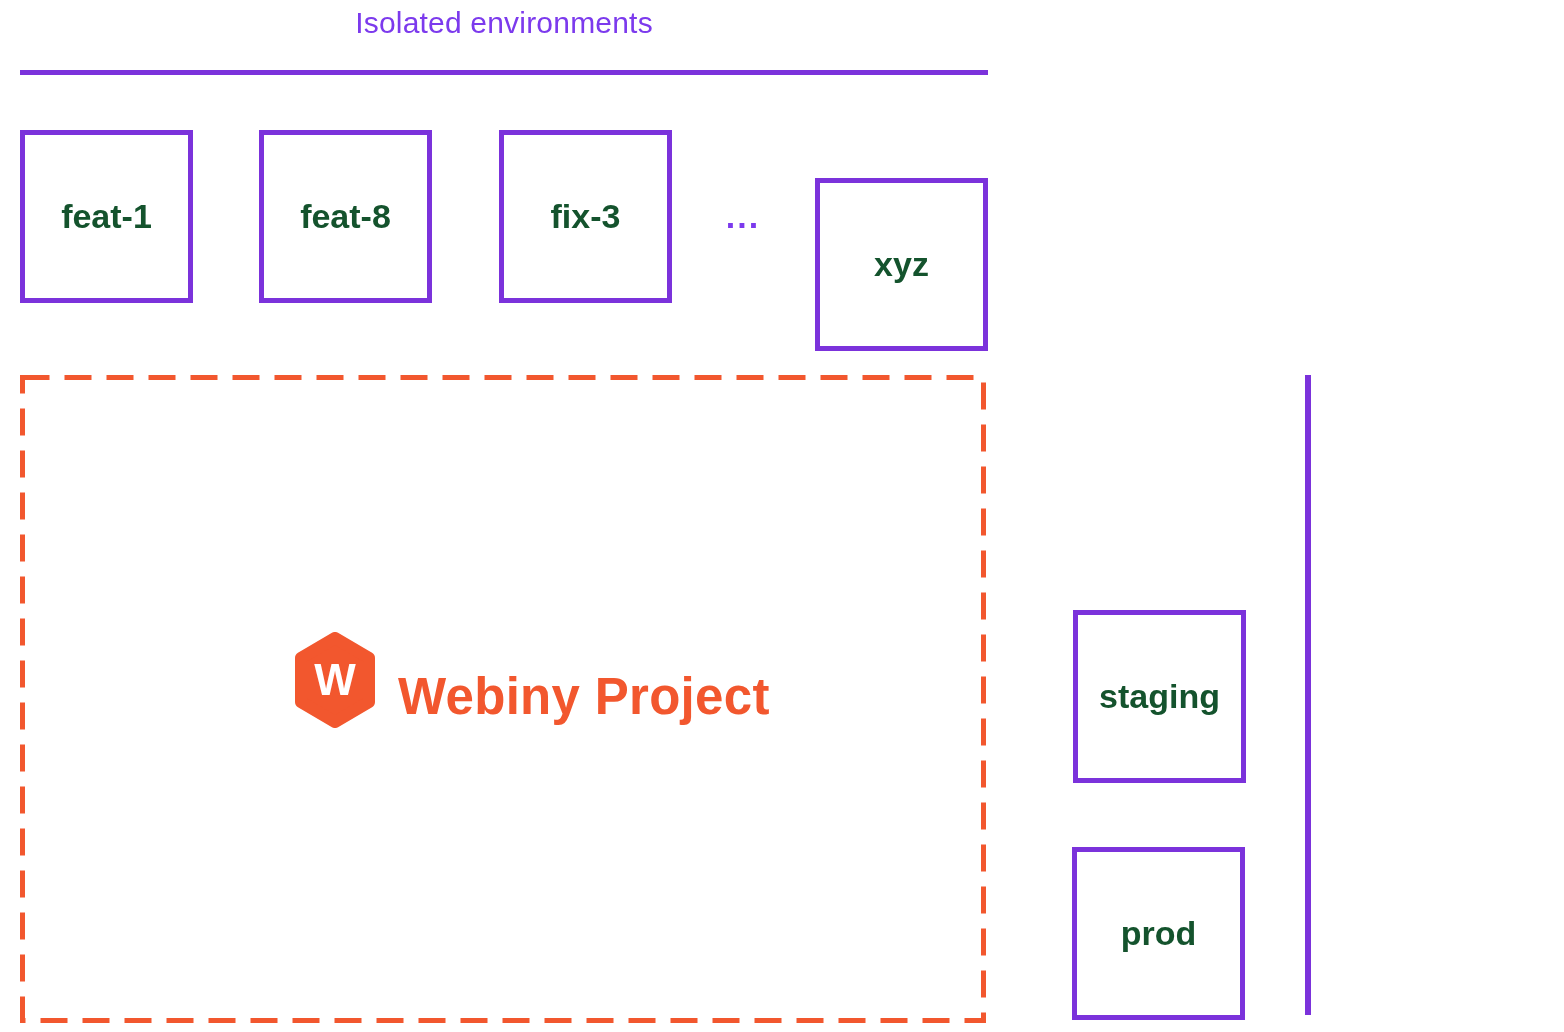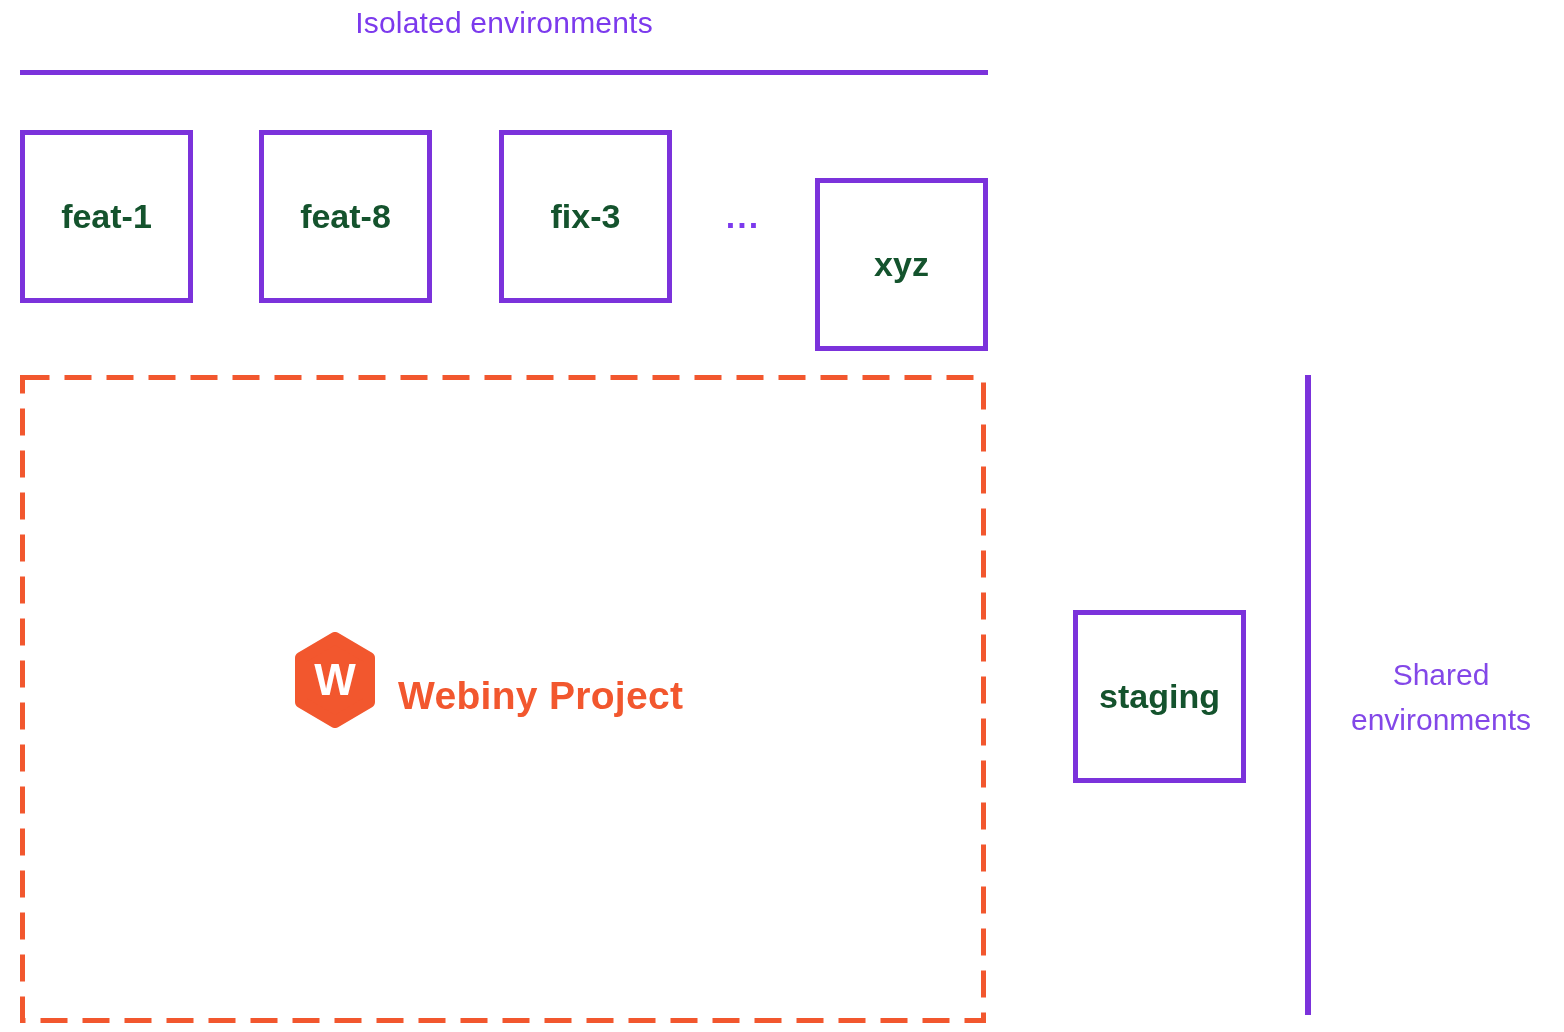--- a/index.html
+++ b/index.html
@@ -74,21 +74,21 @@
   }
   .project-content {
     position: absolute;
     left: 294px;
     top: 632px;
     display: flex;
     align-items: center;
     gap: 22px;
   }
   .project-label {
-    font-size: 39px;
+    font-size: 51px;
     font-weight: 700;
     color: #F2572E;
     letter-spacing: 0.3px;
     margin-top: 32px;
   }
   
   .shared-line {
     position: absolute;
     left: 1305px;
     top: 375px;
@@ -138,17 +138,19 @@
     <svg width="82" height="96" viewBox="0 0 82 96">
       <polygon points="41,6 75,26 75,70 41,90 7,70 7,26" fill="#F2572E" stroke="#F2572E" stroke-width="12" stroke-linejoin="round"></polygon>
       <text x="41" y="63" text-anchor="middle" font-family="Liberation Sans, sans-serif" font-size="44" font-weight="700" fill="#ffffff">W</text>
     </svg>
     <span class="project-label">Webiny Project</span>
   </div>
 
   <div class="env-box" style="left:1073px; top:610px;">
     <span class="env-label">staging</span>
   </div>
+  <div class="env-box" style="left:1072px; top:847px;">
+    <span class="env-label">prod</span>
+  </div>
 
   <div class="shared-line"></div>
-  <div class="shared-title">Shared environments</div>
 
 </div>
 
 </body></html>

